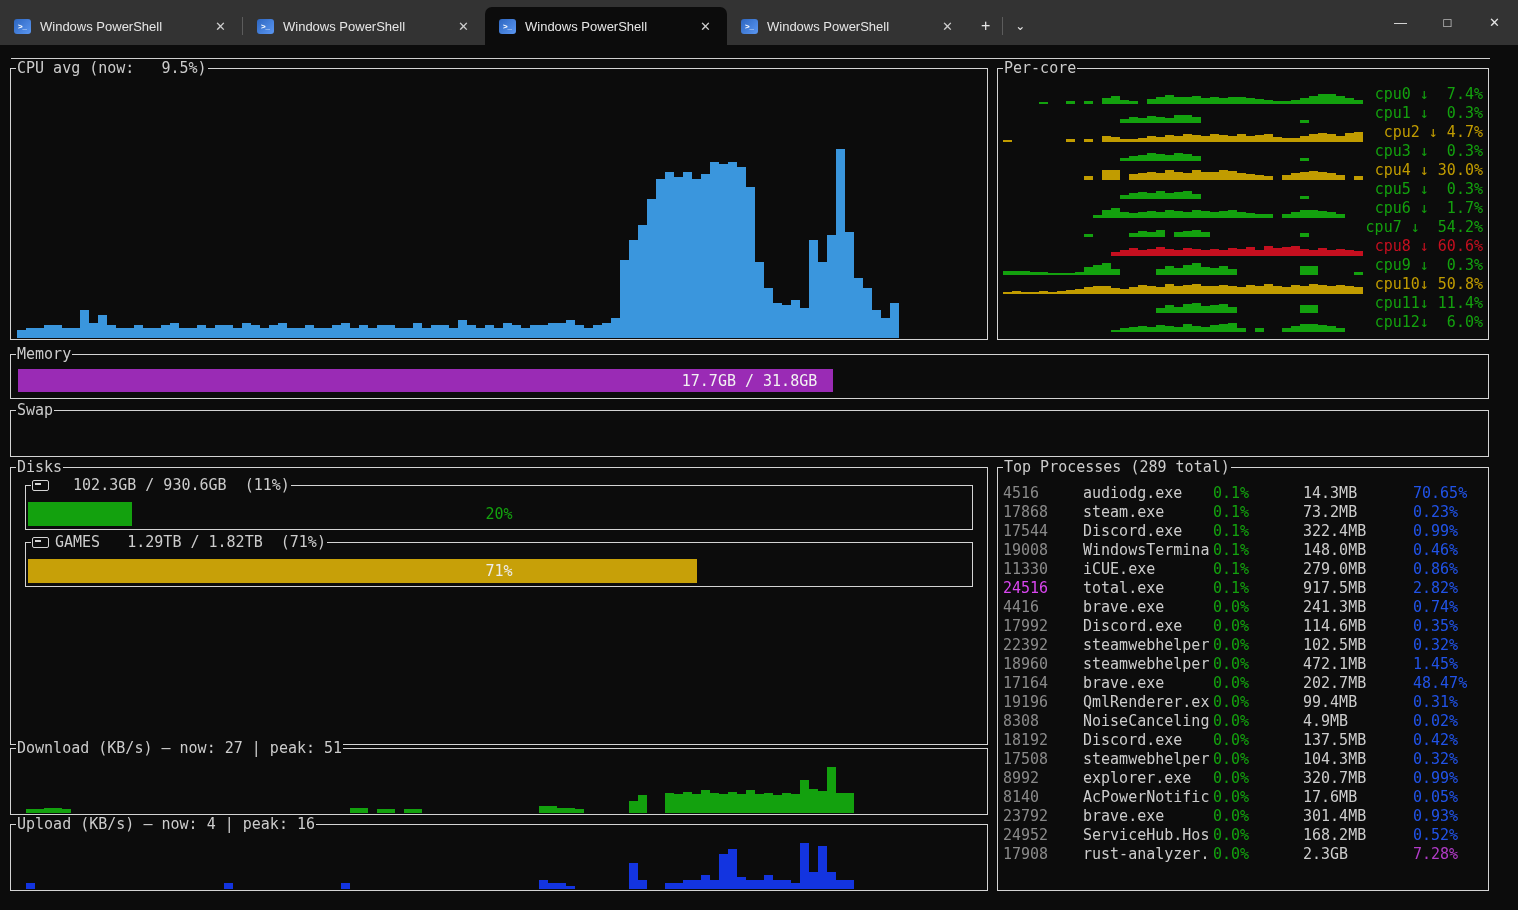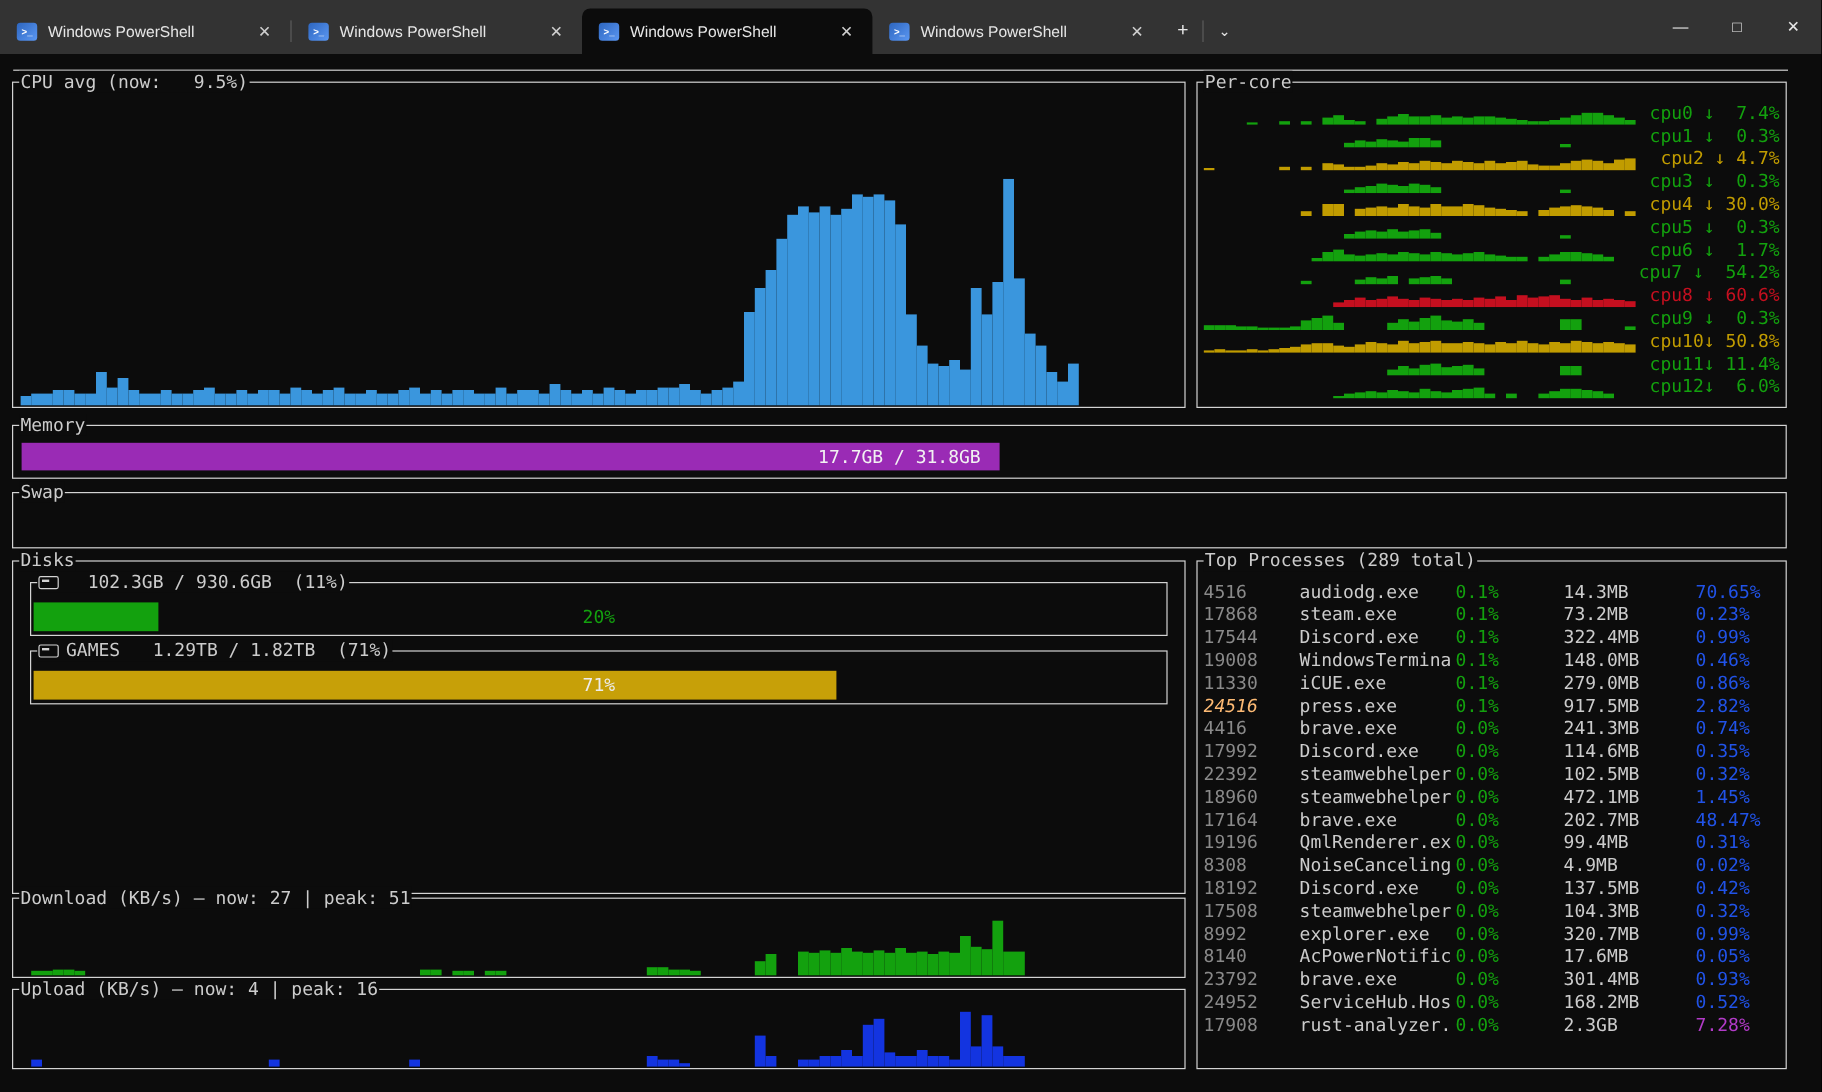--- a/index.html
+++ b/index.html
@@ -1046,21 +1046,21 @@
     </div>
 
     <div class="panel" style="left:997px;top:422px;width:492px;height:424px;">
       <div class="ptitle">Top Processes (289 total)</div>
       <div class="proc" id="proc-table">
           <div class="prow"><span style="color: rgb(138, 138, 138);">4516</span><span style="color: rgb(204, 204, 204);">audiodg.exe</span><span style="color: rgb(19, 161, 14);">0.1%</span><span style="color: rgb(204, 204, 204);">14.3MB</span><span style="color: rgb(33, 83, 232);">70.65%</span></div>
           <div class="prow"><span style="color: rgb(138, 138, 138);">17868</span><span style="color: rgb(204, 204, 204);">steam.exe</span><span style="color: rgb(19, 161, 14);">0.1%</span><span style="color: rgb(204, 204, 204);">73.2MB</span><span style="color: rgb(33, 83, 232);">0.23%</span></div>
           <div class="prow"><span style="color: rgb(138, 138, 138);">17544</span><span style="color: rgb(204, 204, 204);">Discord.exe</span><span style="color: rgb(19, 161, 14);">0.1%</span><span style="color: rgb(204, 204, 204);">322.4MB</span><span style="color: rgb(33, 83, 232);">0.99%</span></div>
           <div class="prow"><span style="color: rgb(138, 138, 138);">19008</span><span style="color: rgb(204, 204, 204);">WindowsTermina</span><span style="color: rgb(19, 161, 14);">0.1%</span><span style="color: rgb(204, 204, 204);">148.0MB</span><span style="color: rgb(33, 83, 232);">0.46%</span></div>
           <div class="prow"><span style="color: rgb(138, 138, 138);">11330</span><span style="color: rgb(204, 204, 204);">iCUE.exe</span><span style="color: rgb(19, 161, 14);">0.1%</span><span style="color: rgb(204, 204, 204);">279.0MB</span><span style="color: rgb(33, 83, 232);">0.86%</span></div>
-          <div class="prow"><span style="color: #fdba74; font-style: italic;">24516</span><span style="color: rgb(204, 204, 204);">press.exe</span><span style="color: rgb(19, 161, 14);">0.1%</span><span style="color: rgb(204, 204, 204);">917.5MB</span><span style="color: rgb(33, 83, 232);">2.82%</span></div>
+          <div class="prow"><span style="color: #d946ef;">24516</span><span style="color: rgb(204, 204, 204);">total.exe</span><span style="color: rgb(19, 161, 14);">0.1%</span><span style="color: rgb(204, 204, 204);">917.5MB</span><span style="color: rgb(33, 83, 232);">2.82%</span></div>
           <div class="prow"><span style="color: rgb(138, 138, 138);">4416</span><span style="color: rgb(204, 204, 204);">brave.exe</span><span style="color: rgb(19, 161, 14);">0.0%</span><span style="color: rgb(204, 204, 204);">241.3MB</span><span style="color: rgb(33, 83, 232);">0.74%</span></div>
           <div class="prow"><span style="color: rgb(138, 138, 138);">17992</span><span style="color: rgb(204, 204, 204);">Discord.exe</span><span style="color: rgb(19, 161, 14);">0.0%</span><span style="color: rgb(204, 204, 204);">114.6MB</span><span style="color: rgb(33, 83, 232);">0.35%</span></div>
           <div class="prow"><span style="color: rgb(138, 138, 138);">22392</span><span style="color: rgb(204, 204, 204);">steamwebhelper</span><span style="color: rgb(19, 161, 14);">0.0%</span><span style="color: rgb(204, 204, 204);">102.5MB</span><span style="color: rgb(33, 83, 232);">0.32%</span></div>
           <div class="prow"><span style="color: rgb(138, 138, 138);">18960</span><span style="color: rgb(204, 204, 204);">steamwebhelper</span><span style="color: rgb(19, 161, 14);">0.0%</span><span style="color: rgb(204, 204, 204);">472.1MB</span><span style="color: rgb(33, 83, 232);">1.45%</span></div>
           <div class="prow"><span style="color: rgb(138, 138, 138);">17164</span><span style="color: rgb(204, 204, 204);">brave.exe</span><span style="color: rgb(19, 161, 14);">0.0%</span><span style="color: rgb(204, 204, 204);">202.7MB</span><span style="color: rgb(33, 83, 232);">48.47%</span></div>
           <div class="prow"><span style="color: rgb(138, 138, 138);">19196</span><span style="color: rgb(204, 204, 204);">QmlRenderer.ex</span><span style="color: rgb(19, 161, 14);">0.0%</span><span style="color: rgb(204, 204, 204);">99.4MB</span><span style="color: rgb(33, 83, 232);">0.31%</span></div>
           <div class="prow"><span style="color: rgb(138, 138, 138);">8308</span><span style="color: rgb(204, 204, 204);">NoiseCanceling</span><span style="color: rgb(19, 161, 14);">0.0%</span><span style="color: rgb(204, 204, 204);">4.9MB</span><span style="color: rgb(33, 83, 232);">0.02%</span></div>
           <div class="prow"><span style="color: rgb(138, 138, 138);">18192</span><span style="color: rgb(204, 204, 204);">Discord.exe</span><span style="color: rgb(19, 161, 14);">0.0%</span><span style="color: rgb(204, 204, 204);">137.5MB</span><span style="color: rgb(33, 83, 232);">0.42%</span></div>
           <div class="prow"><span style="color: rgb(138, 138, 138);">17508</span><span style="color: rgb(204, 204, 204);">steamwebhelper</span><span style="color: rgb(19, 161, 14);">0.0%</span><span style="color: rgb(204, 204, 204);">104.3MB</span><span style="color: rgb(33, 83, 232);">0.32%</span></div>
           <div class="prow"><span style="color: rgb(138, 138, 138);">8992</span><span style="color: rgb(204, 204, 204);">explorer.exe</span><span style="color: rgb(19, 161, 14);">0.0%</span><span style="color: rgb(204, 204, 204);">320.7MB</span><span style="color: rgb(33, 83, 232);">0.99%</span></div>

